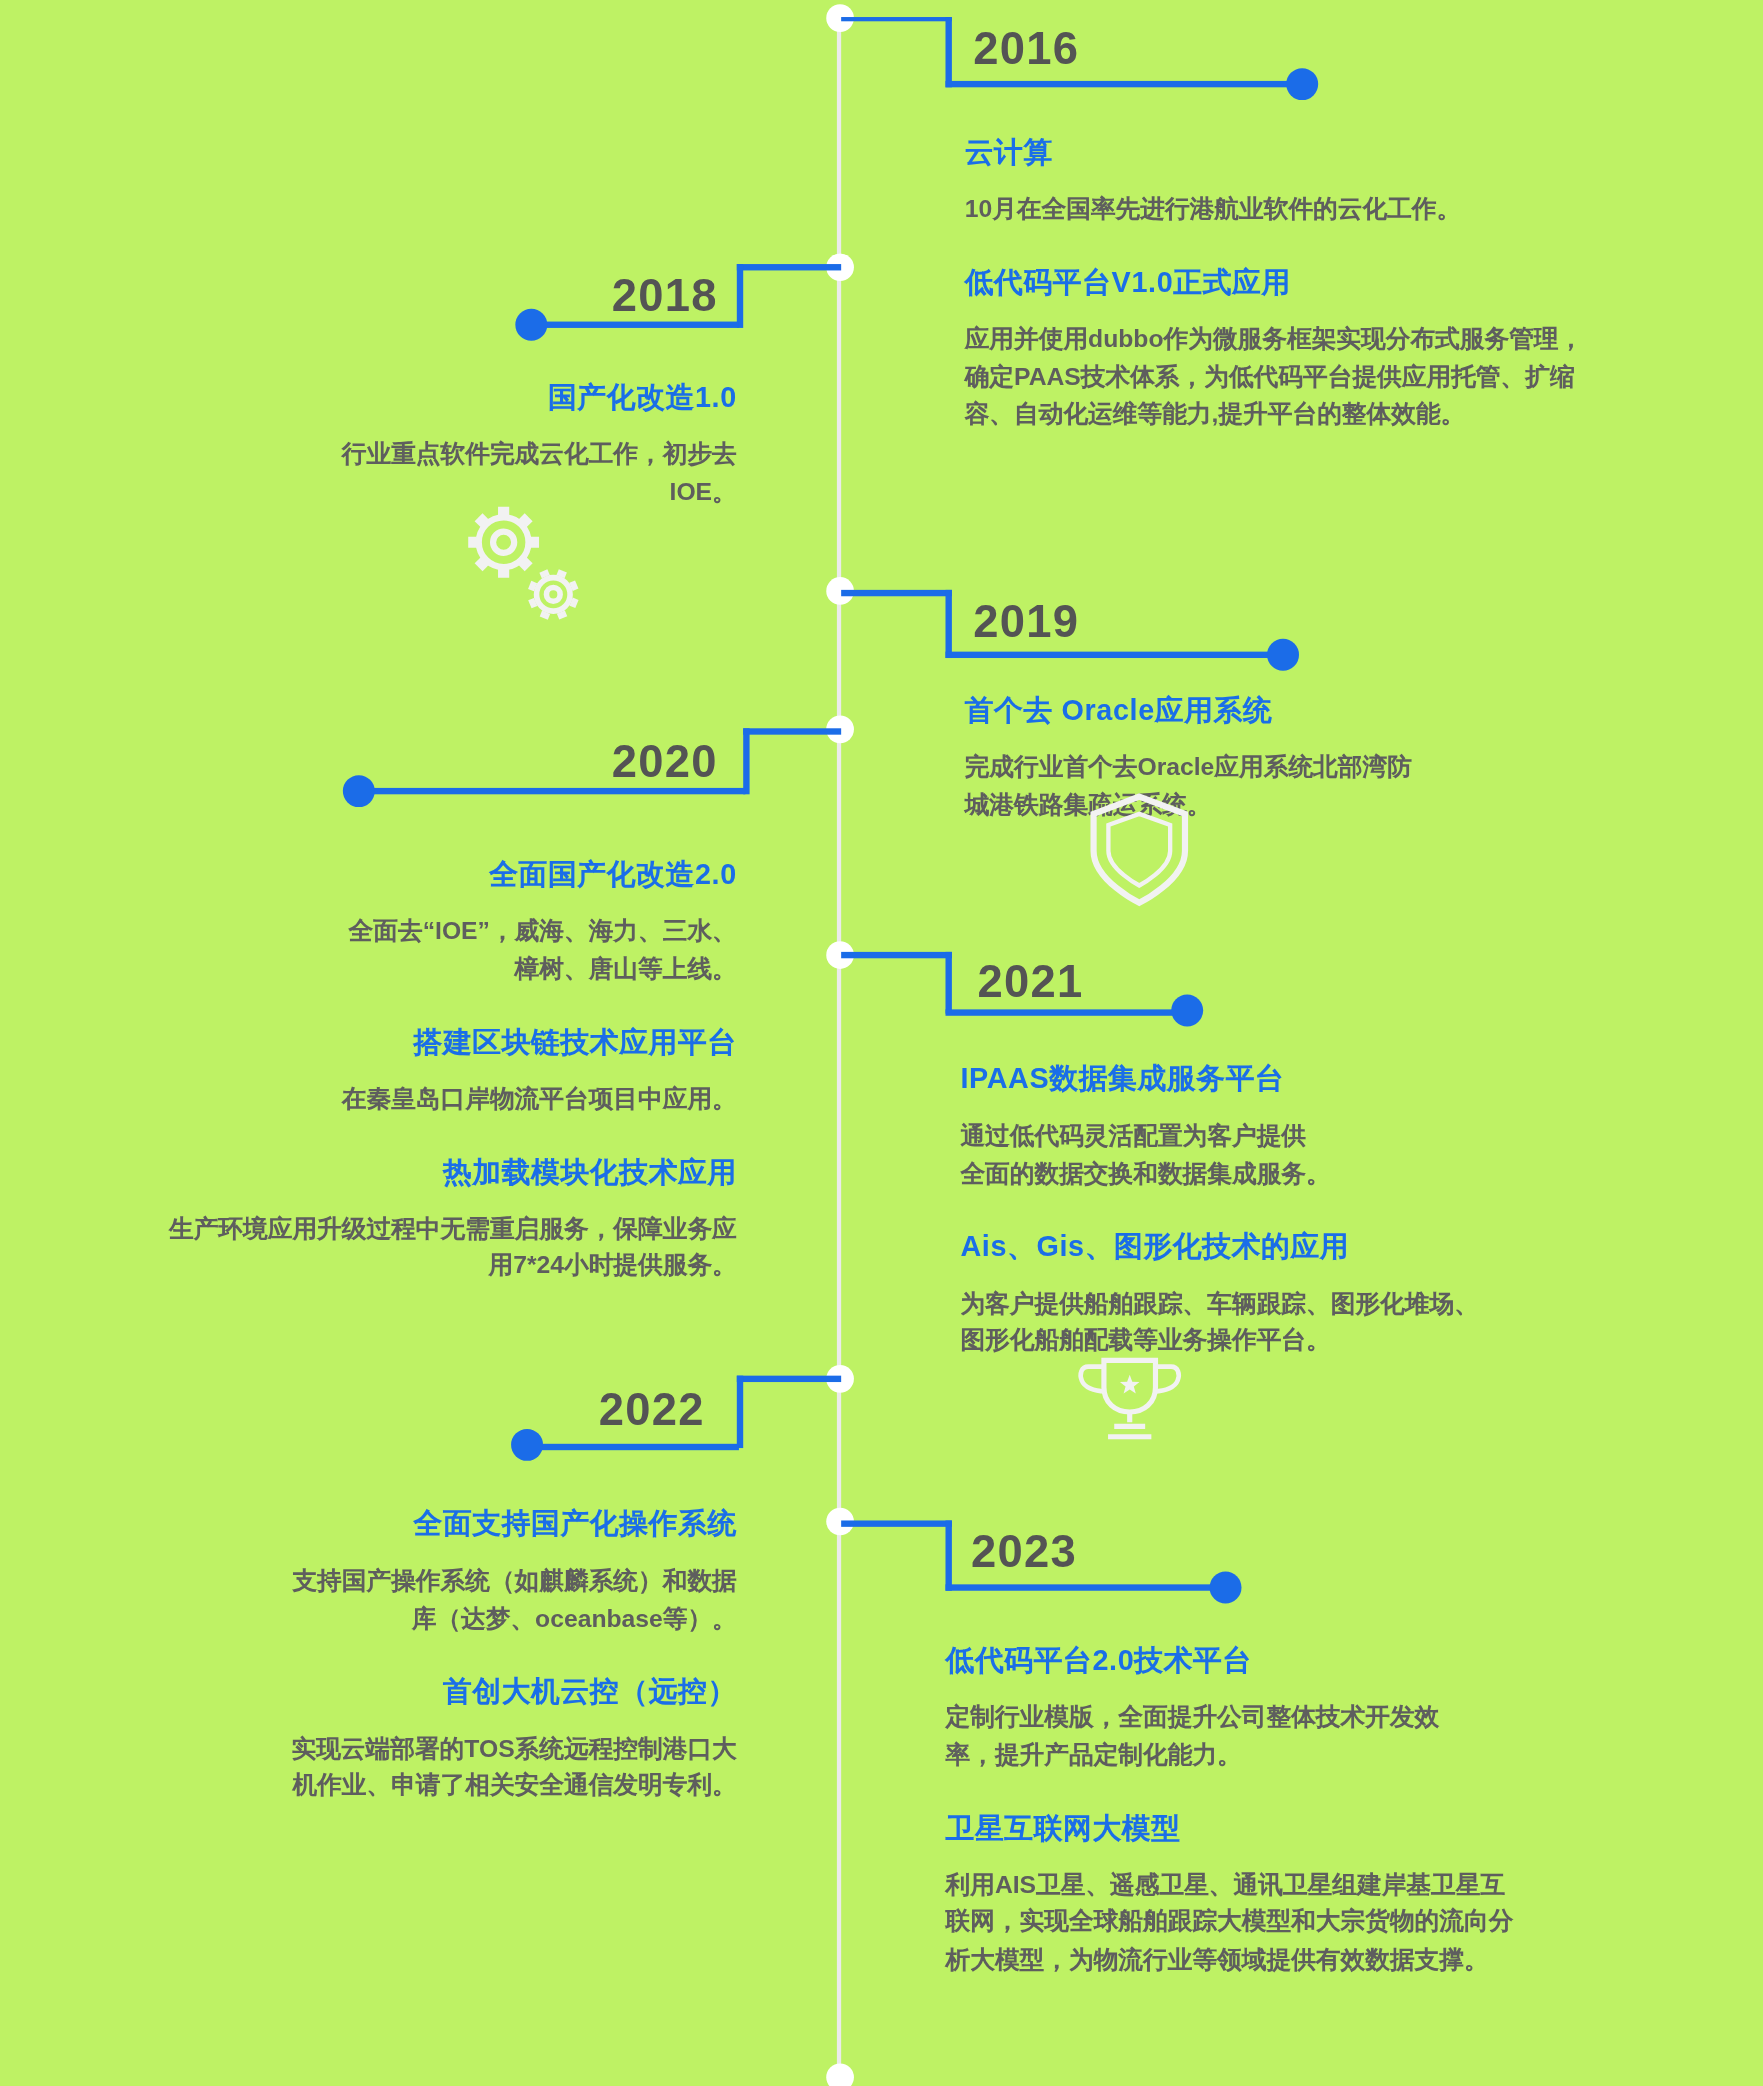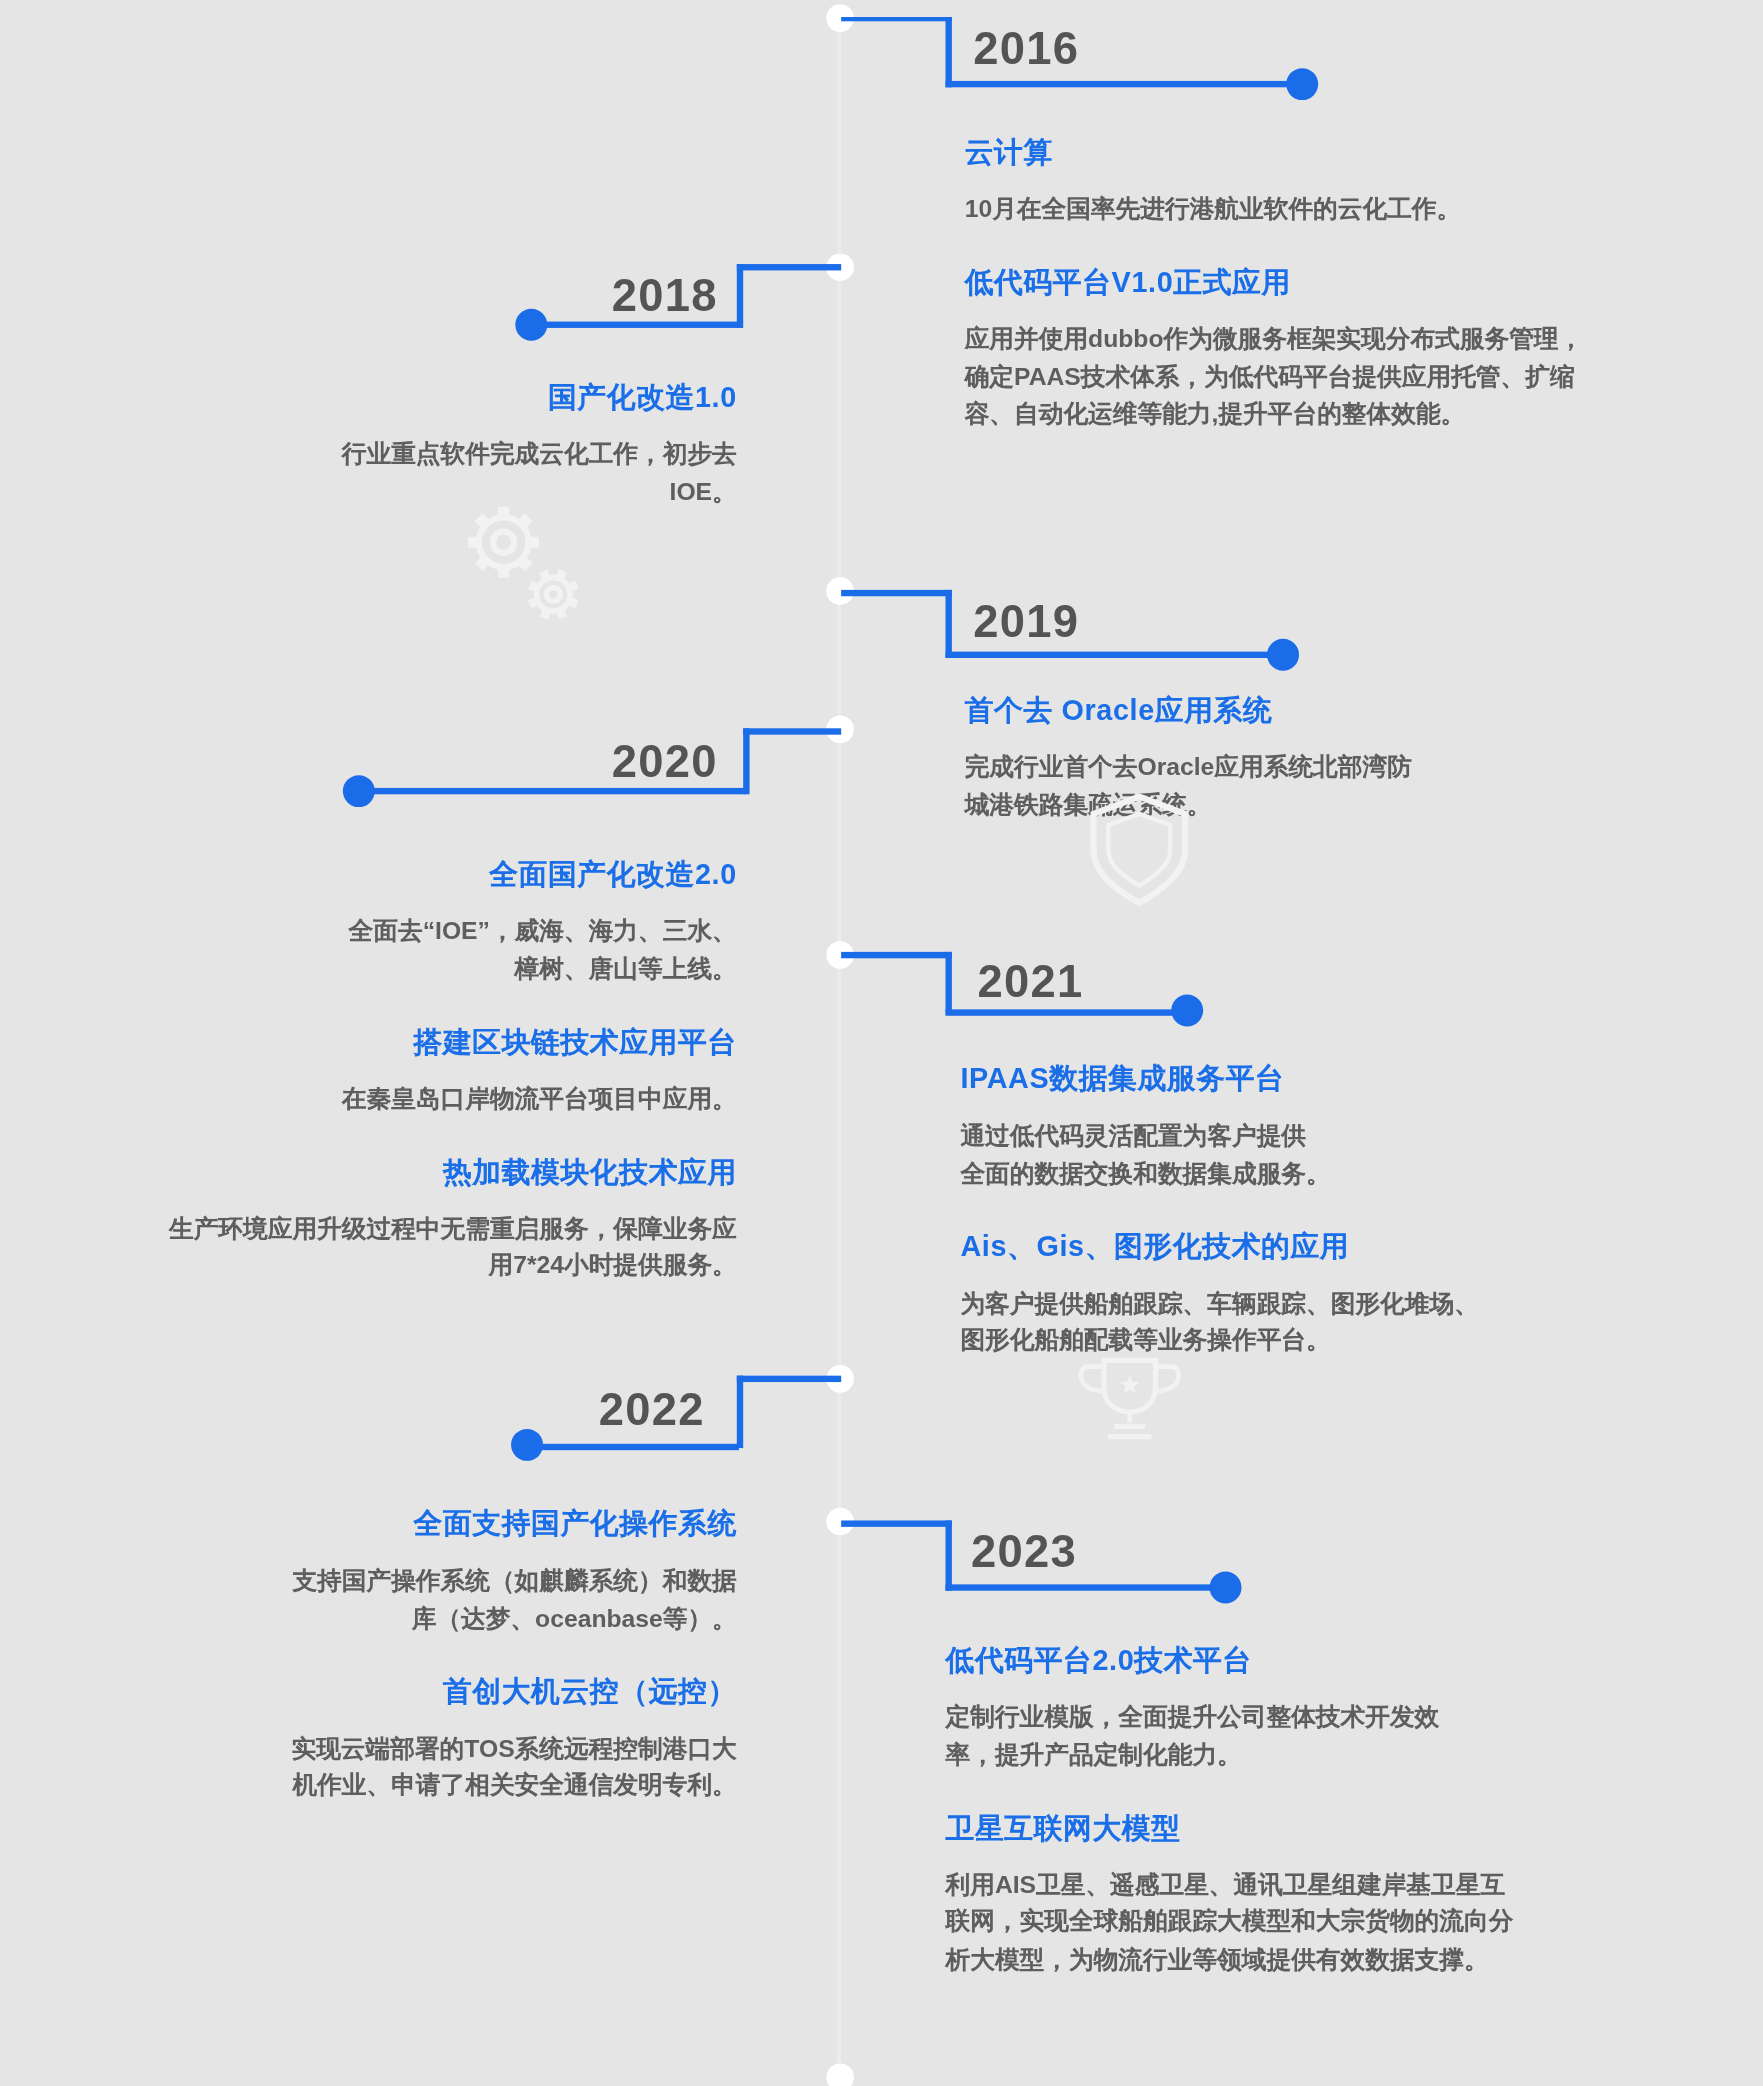--- a/index.html
+++ b/index.html
@@ -1,16 +1,16 @@
 <!DOCTYPE html>
 <html style="font-size:10px"><head>
 <meta charset="utf-8">
 <style>
   html,body{margin:0;padding:0;background:#000;}
-  .viewport{position:relative;width:1764px;height:2087px;background:#e5e5e5;overflow:hidden;}
+  .viewport{position:relative;width:1764px;height:2087px;background:#bef264;overflow:hidden;}
   .stage{position:relative;width:828px;height:980px;transform:scale(2.1295);transform-origin:0 0;
          font-family:"Liberation Sans","DejaVu Sans",sans-serif;}
   .spine{position:absolute;left:393px;top:8.8px;width:1.9px;height:968px;background:#ebebeb;}
   .node{position:absolute;left:388px;width:13px;height:13px;border-radius:50%;background:#fff;}
   .dot{position:absolute;width:15px;height:15px;border-radius:50%;background:#1b6ce8;}
   .seg{position:absolute;background:#1b6ce8;}
   .seg.h{height:2.5px;}
   .seg.v{width:2.5px;}
   .year{position:absolute;font-size:21.3px;font-weight:700;color:#545454;letter-spacing:0.6px;}
   .year.ta-r{text-align:right;}

